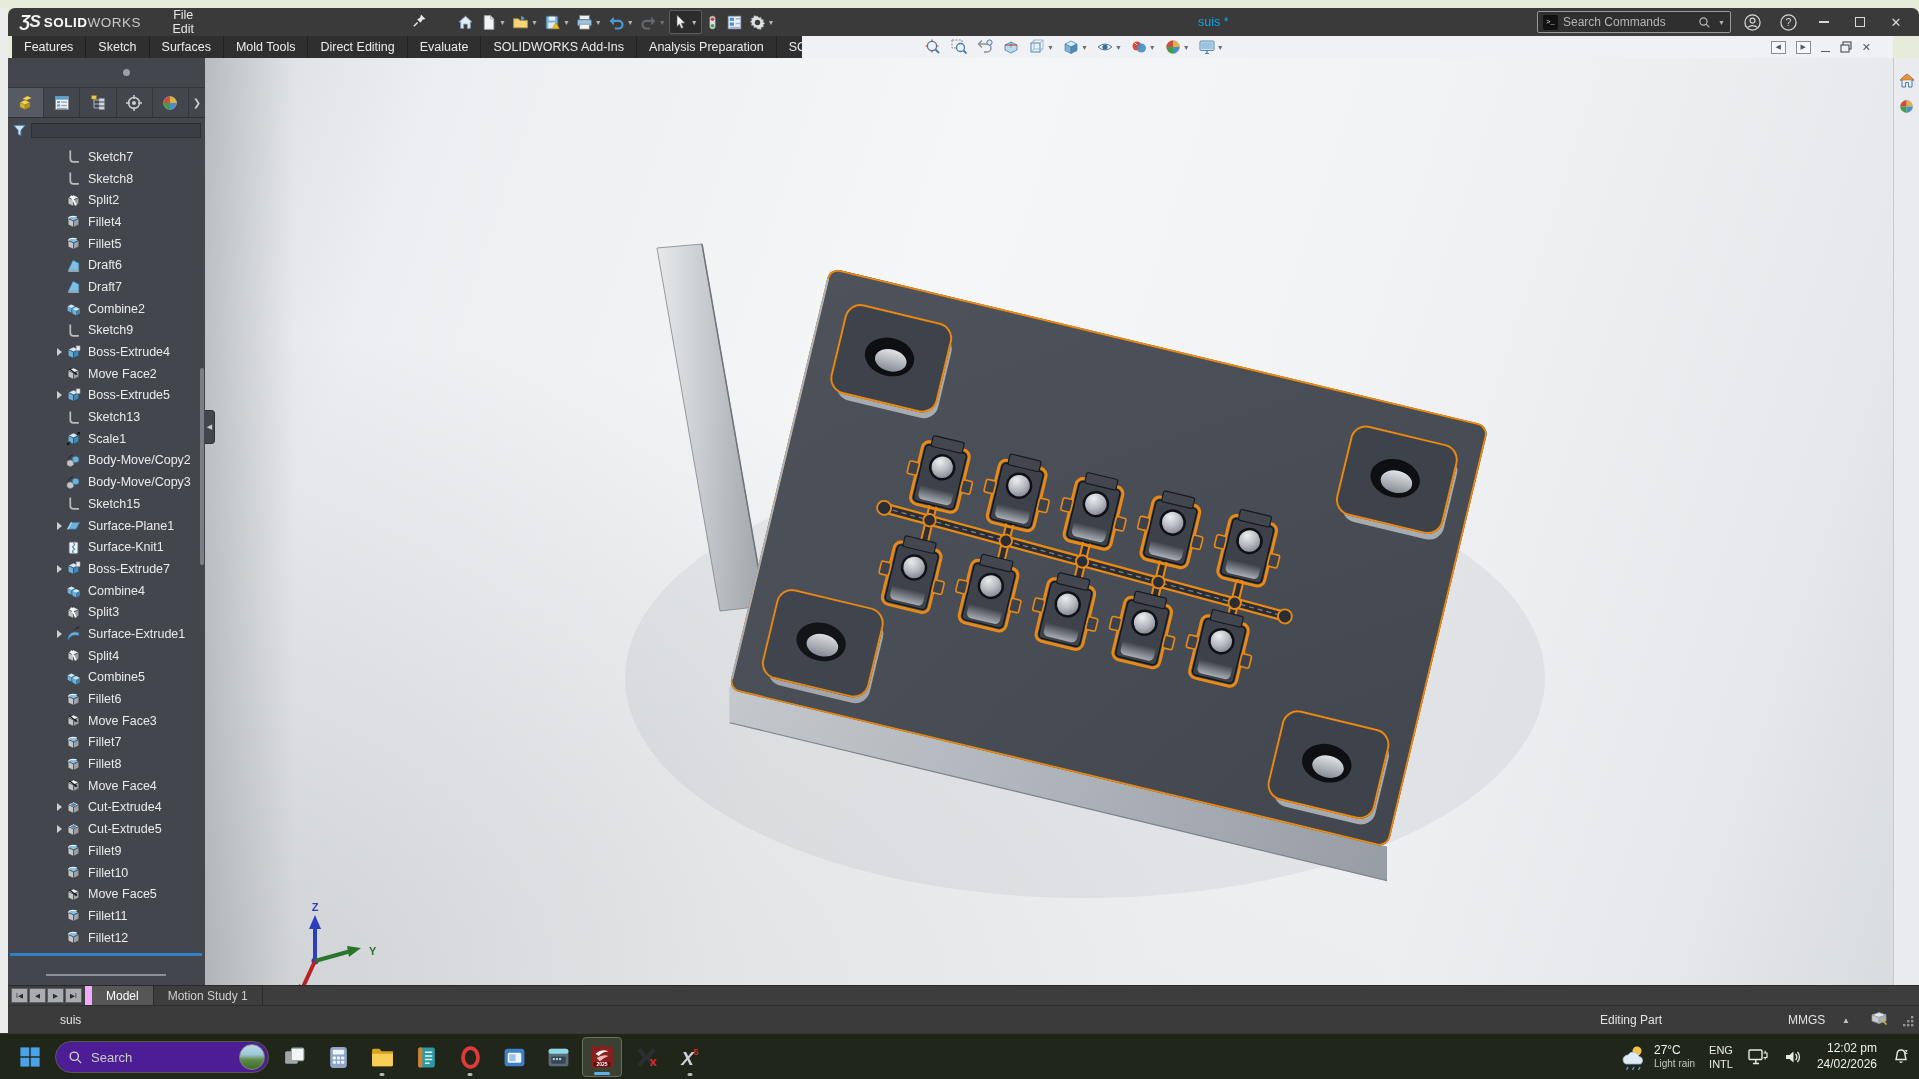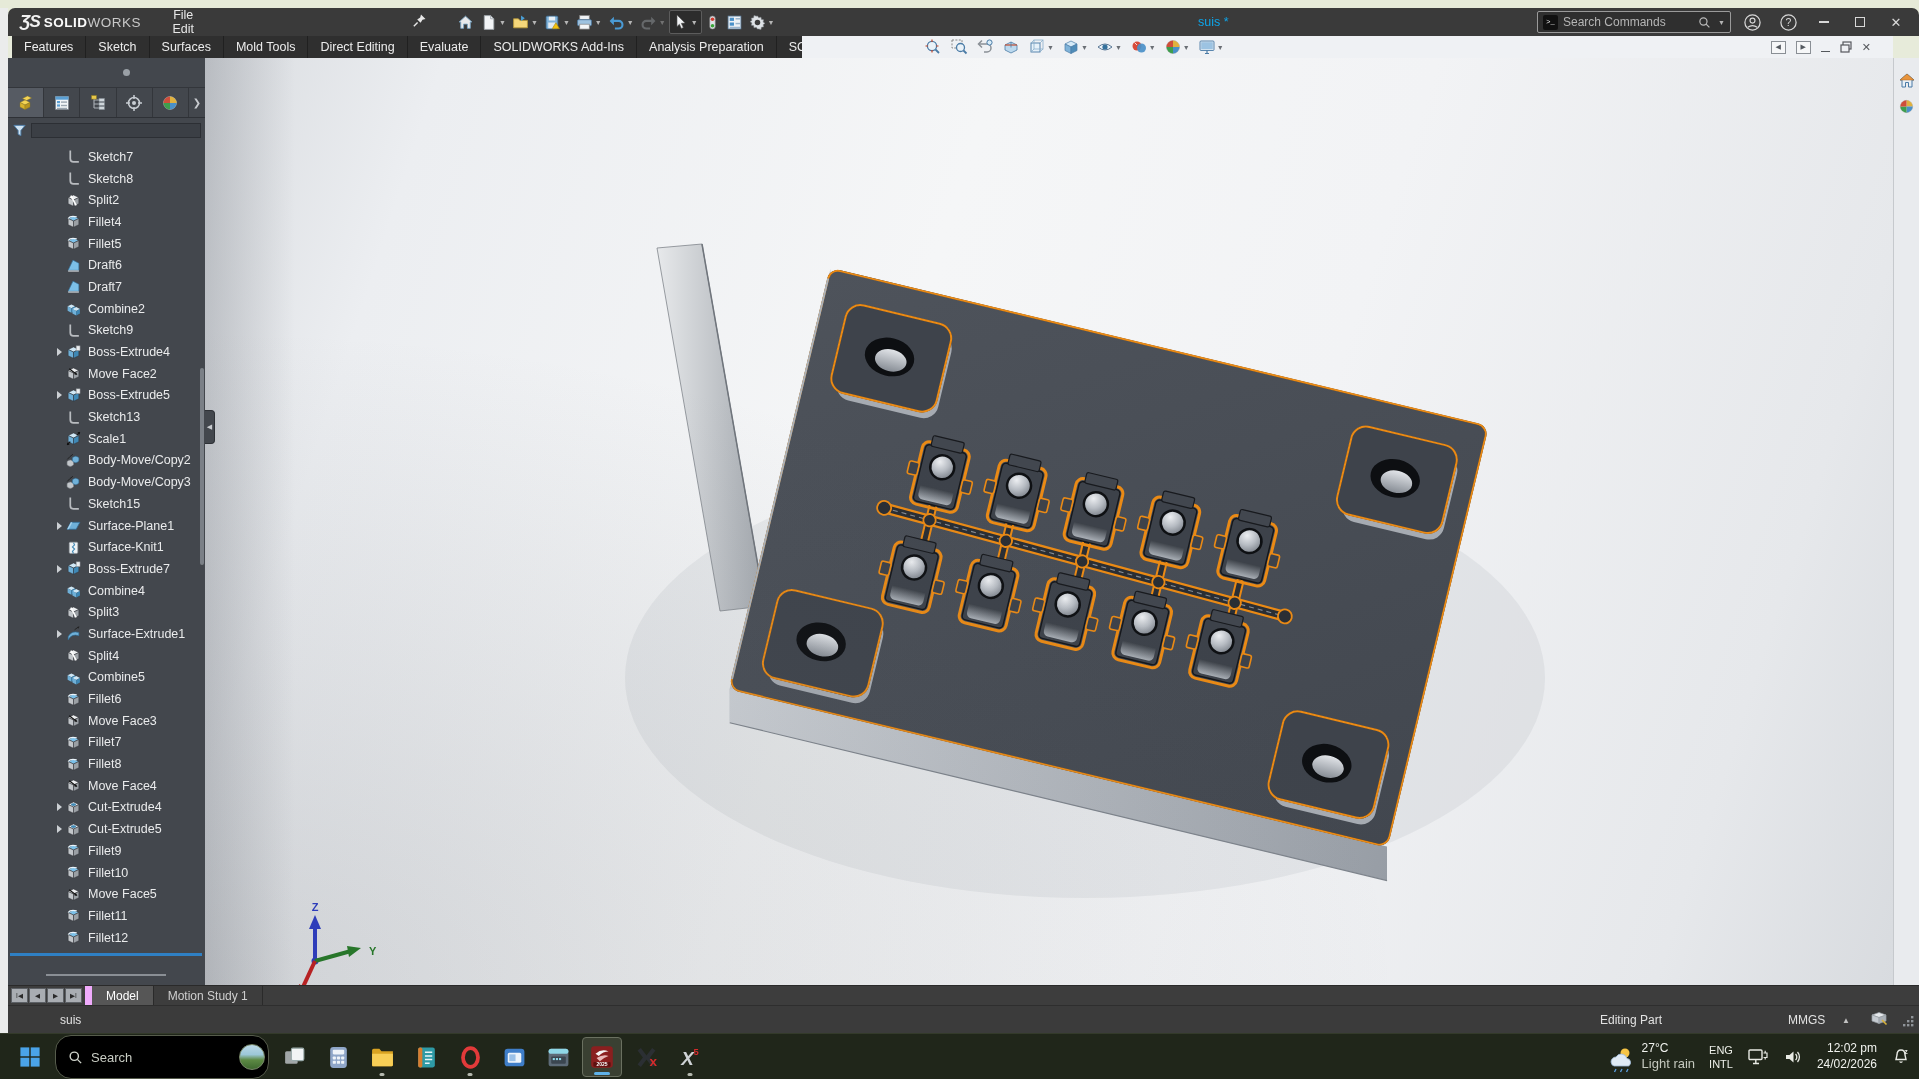--- a/index.html
+++ b/index.html
@@ -93,28 +93,28 @@
   #status-tag{left:1862px;top:5px;}
   #status-grip{left:1893px;top:8px;}
 
   
   #taskbar{left:0;top:1033px;width:1919px;height:46px;background:#20261a;border-top:1px solid #333a2a;}
   #tb-left{left:10px;top:0;height:46px;display:flex;align-items:center;gap:5px;}
   .app-btn{width:40px;height:40px;display:flex;align-items:center;justify-content:center;position:relative;border-radius:4px;}
   .app-btn.active{background:#3a4032;border:1px solid #6a7060;}
   .app-dot{position:absolute;bottom:1px;left:50%;transform:translateX(-50%);width:5px;height:3px;border-radius:2px;background:#b4b8ae;}
   .app-line{position:absolute;bottom:1px;left:50%;transform:translateX(-50%);width:16px;height:3px;border-radius:2px;background:#5fb2e8;}
-  #tb-search{width:214px;height:44px;border-radius:16px;background:#000000;border:1px solid #565c4c;display:flex;align-items:center;padding:0 3px 0 12px;gap:8px;}
+  #tb-search{width:214px;height:32px;border-radius:16px;background:#4c1d95;border:1px solid #565c4c;display:flex;align-items:center;padding:0 3px 0 12px;gap:8px;}
   #tb-search .lbl{flex:1;font-size:13px;color:#c9cdc4;}
   #tb-thumb{width:26px;height:26px;border-radius:50%;background:linear-gradient(180deg,#bcd9e8 0%,#9cc7d8 40%,#5d8a44 62%,#3f6a30 100%);border:1px solid #7a8a6a;}
   #tb-right{right:8px;top:0;height:46px;display:flex;align-items:center;gap:14px;}
   #tray-weather{display:flex;align-items:flex-end;gap:7px;}
   .tray-2line{display:flex;flex-direction:column;justify-content:center;line-height:1.25;}
   .t-big{font-size:12px;color:#f0f2ee;}
-  .t-sub{font-size:13px;color:#c4c8be;}
+  .t-sub{font-size:10px;color:#c4c8be;}
   #tray-lang{text-align:center;font-size:11px;color:#eceee8;line-height:1.3;}
   #tray-clock{text-align:right;font-size:12px;color:#f0f2ee;line-height:1.3;}
 </style>
 </head>
 <body>
 
 <div id="desktop-top" class="abs"></div>
 <div id="desktop-left" class="abs"></div>
 
 <div id="titlebar" class="abs">

